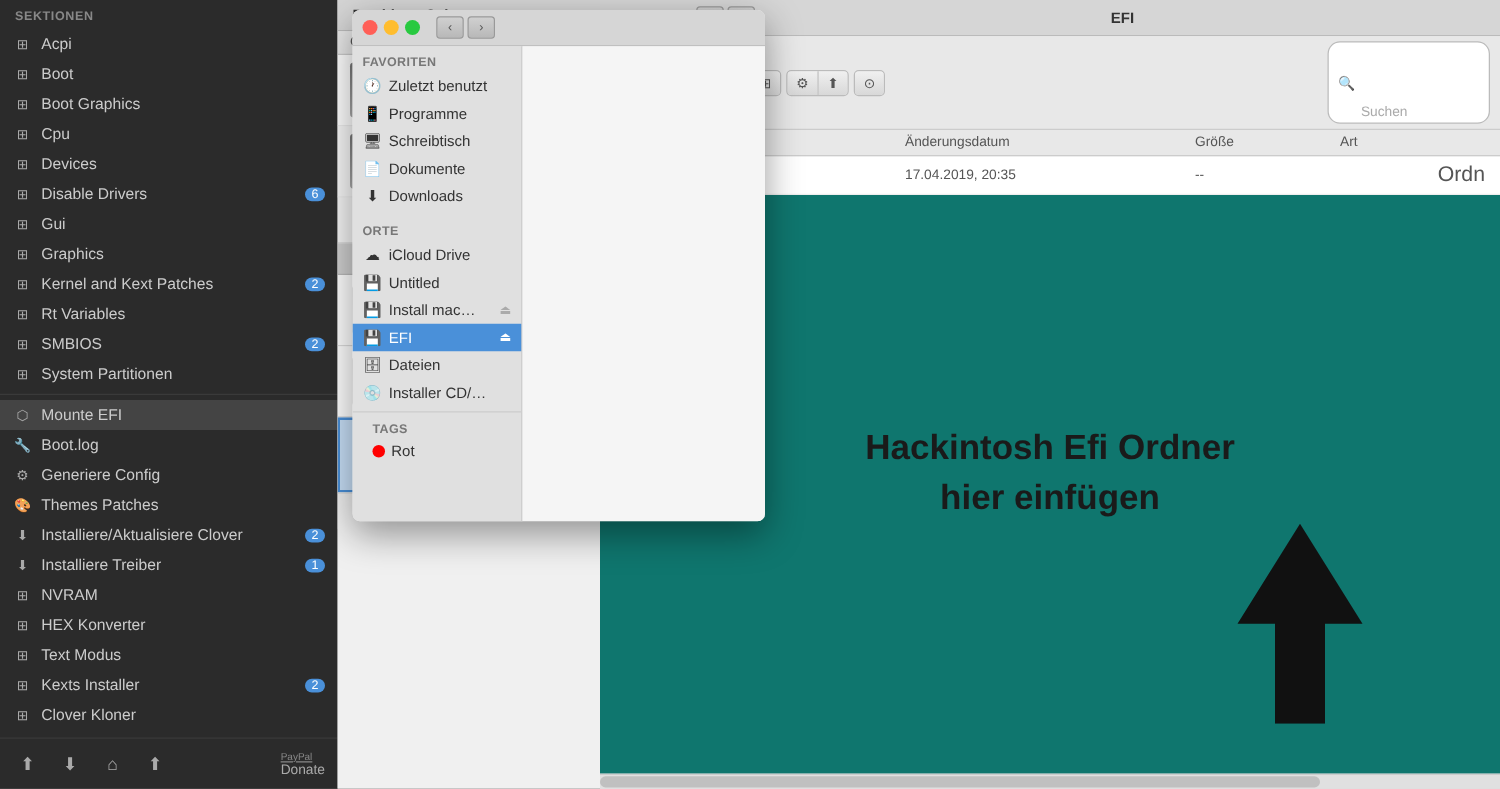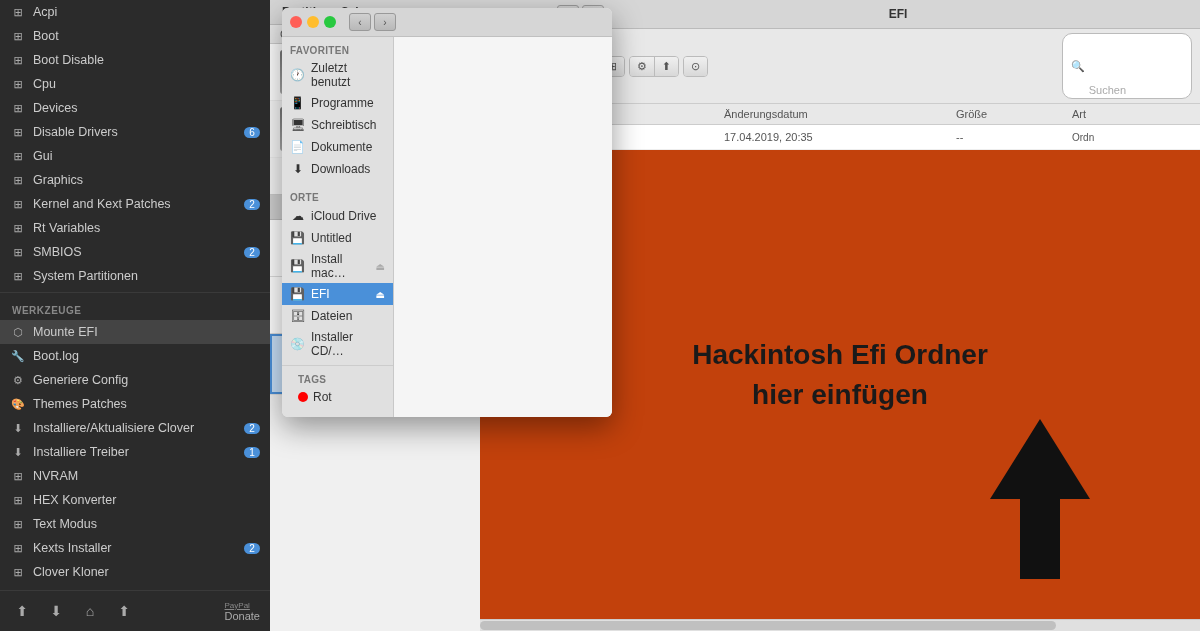--- a/index.html
+++ b/index.html
@@ -234,21 +234,21 @@
       border-radius: 3px;
       cursor: pointer;
       display: flex;
       align-items: center;
       justify-content: center;
       font-size: 10px;
       color: #555;
     }
 
     .finder-sidebar {
-      width: 112px;
+      width: 136px;
       background: #e0e0e0;
       border-right: 1px solid #c8c8c8;
       float: left;
       height: 100%;
       min-height: 400px;
     }
     .finder-sidebar-section {
       padding: 4px 0;
     }
     .finder-sidebar-label {
@@ -403,48 +403,49 @@
       border-radius: 2px 2px 0 0;
     }
 
     
     .instruction-area {
       flex: 1;
       display: flex;
       flex-direction: column;
       align-items: center;
       justify-content: center;
-      background: #c2410c;
+      background: #0f766e;
       position: relative;
     }
     .instruction-text {
       font-size: 28px;
       font-weight: 700;
       color: #1a1a1a;
       text-align: center;
       line-height: 1.4;
       margin-bottom: 20px;
     }
   </style>
 </head>
 <body>
 
 <div class="sidebar">
   <div>
+    <div class="sidebar-section-label">SEKTIONEN</div>
     <div class="sidebar-item">
       <span class="item-icon">⊞</span>
       <span>Acpi</span>
     </div>
     <div class="sidebar-item">
       <span class="item-icon">⊞</span>
       <span>Boot</span>
     </div>
     <div class="sidebar-item">
       <span class="item-icon">⊞</span>
-      <span>Boot Disable</span>
+      <span>Boot Graphics</span>
     </div>
     <div class="sidebar-item">
       <span class="item-icon">⊞</span>
       <span>Cpu</span>
     </div>
     <div class="sidebar-item">
       <span class="item-icon">⊞</span>
       <span>Devices</span>
     </div>
     <div class="sidebar-item">
@@ -476,21 +477,20 @@
     </div>
     <div class="sidebar-item">
       <span class="item-icon">⊞</span>
       <span>System Partitionen</span>
     </div>
   </div>
 
   <div class="sidebar-divider"></div>
 
   <div>
-    <div class="sidebar-section-label">WERKZEUGE</div>
     <div class="sidebar-item active">
       <span class="item-icon">⬡</span>
       <span>Mounte EFI</span>
     </div>
     <div class="sidebar-item">
       <span class="item-icon">🔧</span>
       <span>Boot.log</span>
     </div>
     <div class="sidebar-item">
       <span class="item-icon">⚙</span>
@@ -762,21 +762,21 @@
           </div>
 
           <div class="efi-table-row">
             <div style="flex:2; display:flex; align-items:center;">
               <span style="color:#777; font-size:10px; margin-right:4px;">▶</span>
               <div class="efi-folder-icon"></div>
               <span style="font-size:12px;">EFI</span>
             </div>
             <div style="flex:2; font-size:11px; color:#555;">17.04.2019, 20:35</div>
             <div style="flex:1; font-size:11px; color:#555;">--</div>
-            <div style="flex:1; font-size:10px; color:#555;">Ordn</div>
+            <div style="flex:1; font-size:17px; color:#555;text-align:right;">Ordn</div>
           </div>
 
           <div class="instruction-area">
             <div class="instruction-text">
               <div>Hackintosh Efi Ordner</div>
               <div>hier einfügen</div>
             </div>
 
             <svg width="120" height="160" viewBox="0 0 120 160" style="position:absolute; bottom:40px; right:100px;">
               <polygon points="60,0 110,80 80,80 80,160 40,160 40,80 10,80" fill="#111"></polygon>

